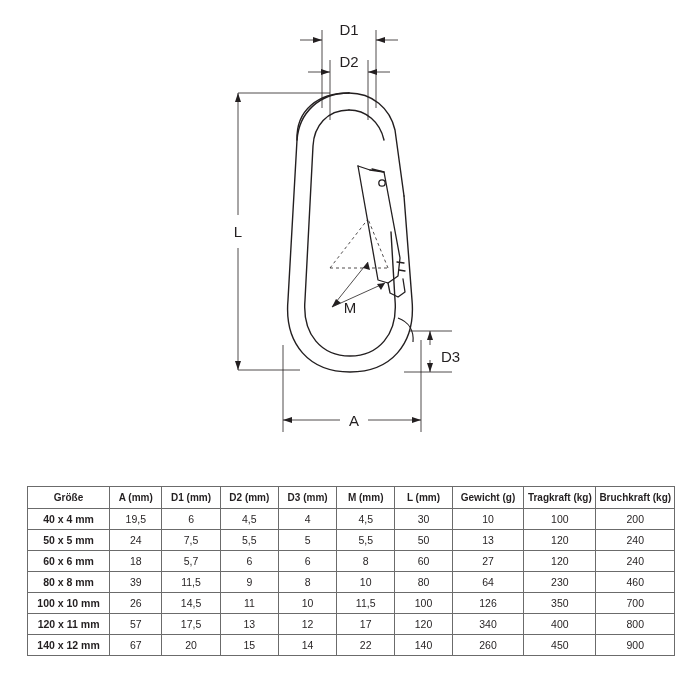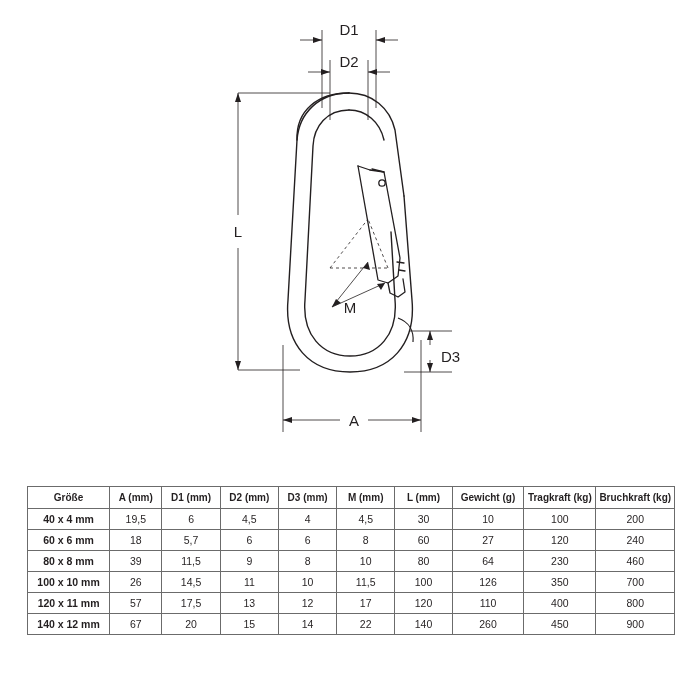--- a/index.html
+++ b/index.html
@@ -224,20 +224,32 @@
           <td>6</td>
           <td>4,5</td>
           <td>4</td>
           <td>4,5</td>
           <td>30</td>
           <td>10</td>
           <td>100</td>
           <td>200</td>
         </tr>
         <tr>
+          <td class="size-cell">50 x 5 mm</td>
+          <td>24</td>
+          <td>7,5</td>
+          <td>5,5</td>
+          <td>5</td>
+          <td>5,5</td>
+          <td>50</td>
+          <td>13</td>
+          <td>120</td>
+          <td>240</td>
+        </tr>
+        <tr>
           <td class="size-cell">60 x 6 mm</td>
           <td>18</td>
           <td>5,7</td>
           <td>6</td>
           <td>6</td>
           <td>8</td>
           <td>60</td>
           <td>27</td>
           <td>120</td>
           <td>240</td>
@@ -267,21 +279,21 @@
           <td>700</td>
         </tr>
         <tr>
           <td class="size-cell">120 x 11 mm</td>
           <td>57</td>
           <td>17,5</td>
           <td>13</td>
           <td>12</td>
           <td>17</td>
           <td>120</td>
-          <td>110</td>
+          <td>340</td>
           <td>400</td>
           <td>800</td>
         </tr>
         <tr>
           <td class="size-cell">140 x 12 mm</td>
           <td>67</td>
           <td>20</td>
           <td>15</td>
           <td>14</td>
           <td>22</td>

